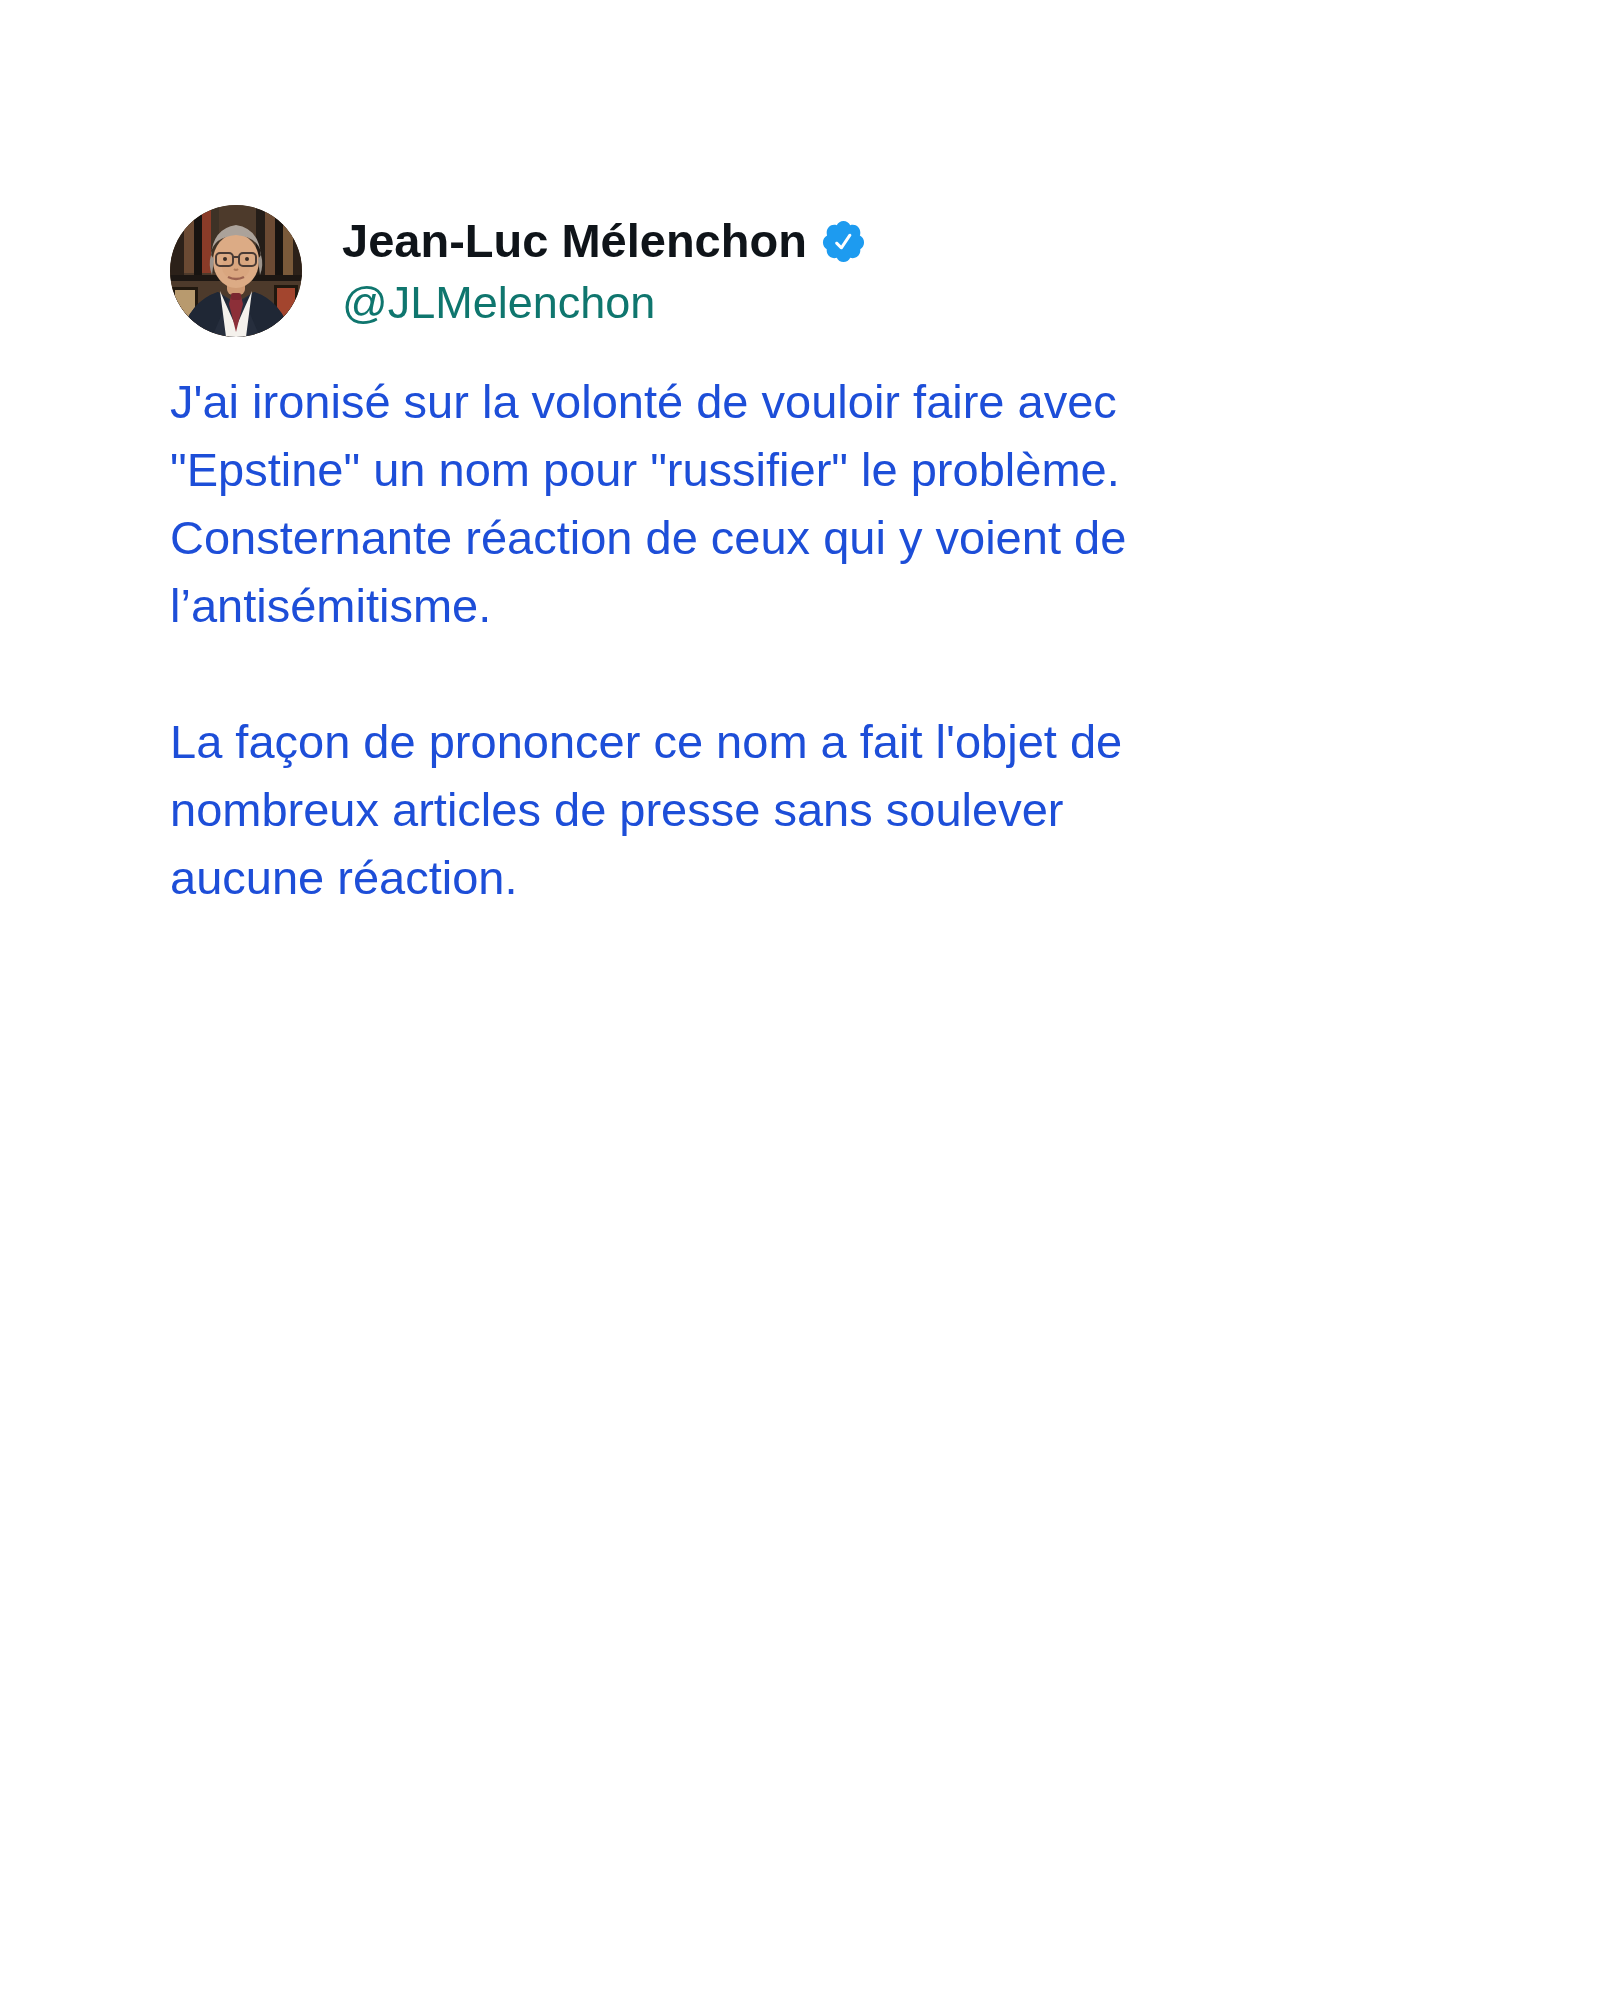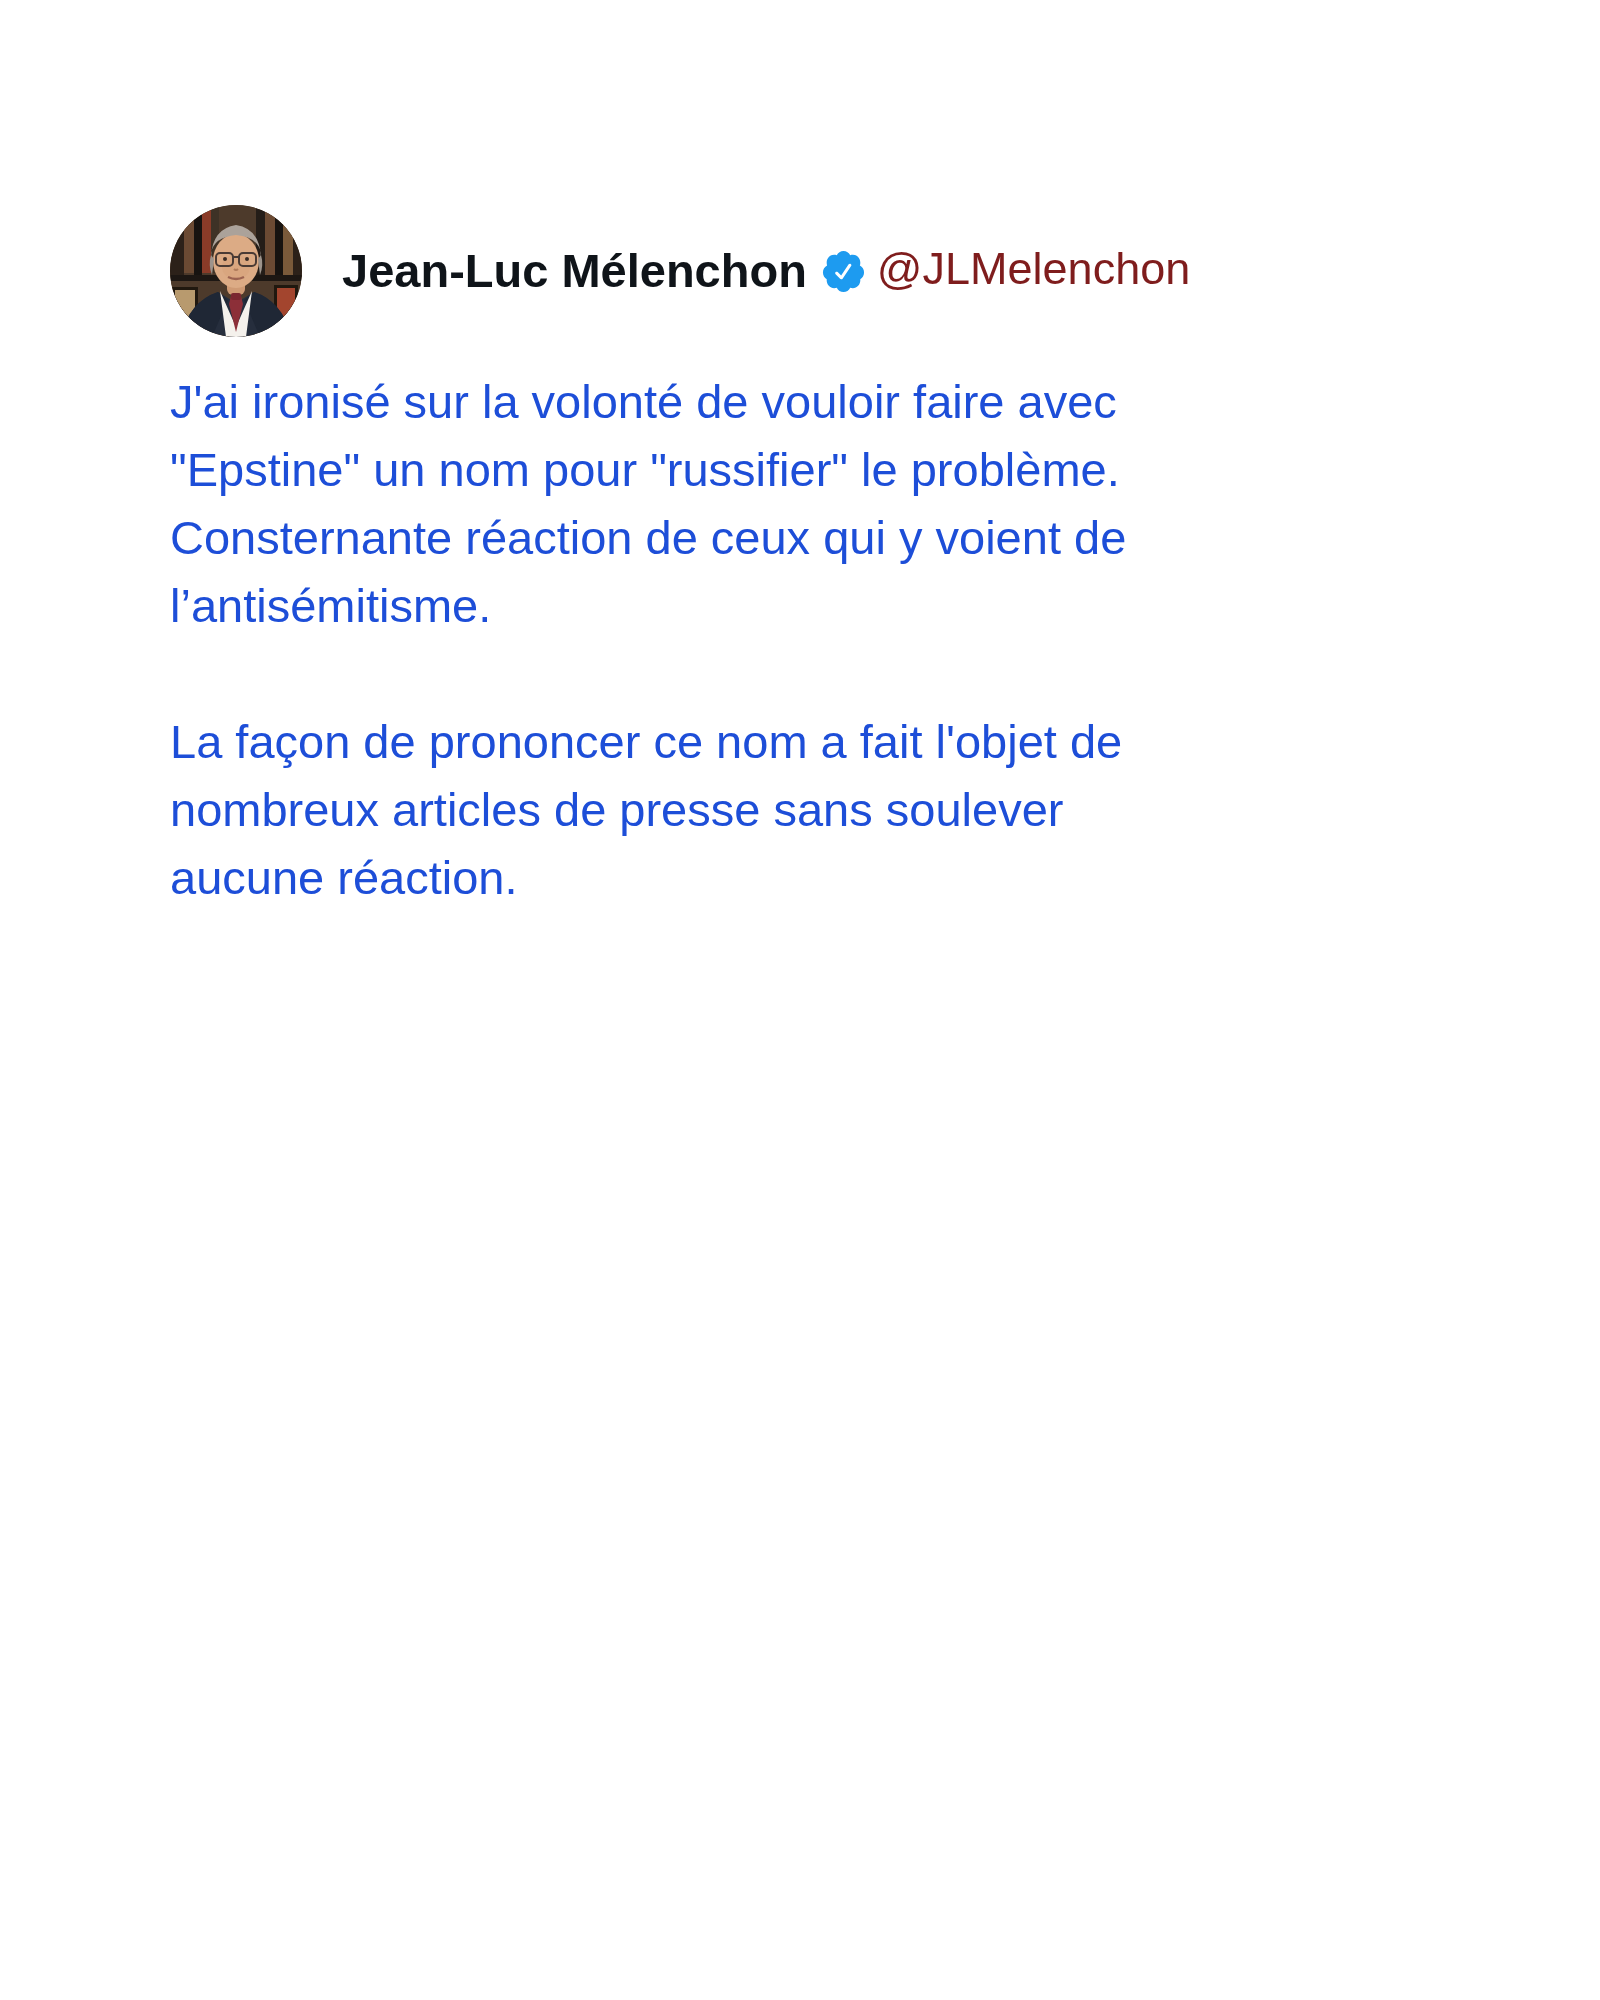--- a/index.html
+++ b/index.html
@@ -29,21 +29,21 @@
     height: 132px;
     border-radius: 50%;
     overflow: hidden;
     flex: 0 0 auto;
     background: #55412f;
   }
   .avatar svg { display: block; width: 132px; height: 132px; }
   .names {
     margin-left: 40px;
     display: flex;
-    flex-direction: row;
+    flex-direction: column;
     justify-content: center;
     gap: 10px;
   }
   .name-row {
     display: flex;
     align-items: center;
   }
   .display-name {
     font-size: 47px;
     font-weight: bold;
@@ -53,21 +53,21 @@
     white-space: nowrap;
   }
   .verified-badge {
     width: 47px;
     height: 47px;
     margin-left: 13px;
     flex: 0 0 auto;
   }
   .user-handle {
     font-size: 45px;
-    color: #7f1d1d;
+    color: #0f766e;
     line-height: 50px;
     white-space: nowrap;
   }
   .tweet-body {
     position: absolute;
     left: 170px;
     top: 368px;
     width: 1270px;
     font-size: 47px;
     line-height: 68px;

